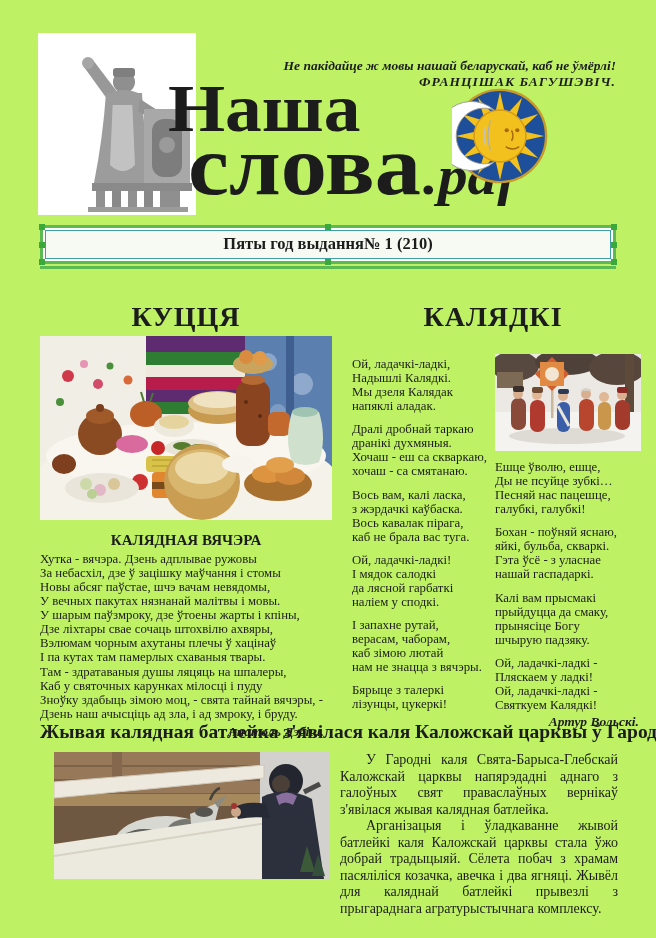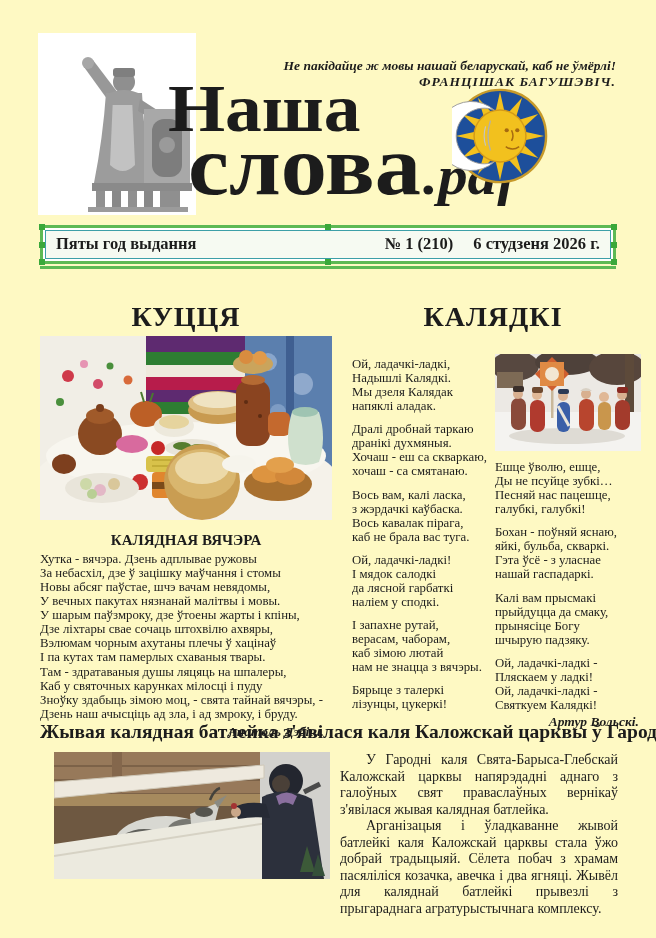--- a/index.html
+++ b/index.html
@@ -5,41 +5,41 @@
   :root{
     --accent-red:#ec1c24;
     --rule-green:#5db954;
     --frame-teal:#3d9fa8;
     --handle-green:#3aa83a;
     --ink:#1c1c1c;
   }
   *{box-sizing:border-box;}
   html,body{margin:0;padding:0;background:#fff;}
   .page{
-    position:relative;width:656px;height:938px;background:#fef9c3;
+    position:relative;width:656px;height:938px;background:#bef264;
     font-family:"Liberation Serif","DejaVu Serif",serif;color:var(--ink);
     overflow:hidden;
   }
   
   .statue{position:absolute;left:38px;top:33px;width:158px;height:182px;}
   .epigraph{position:absolute;left:250px;top:58px;width:366px;text-align:right;
     font-weight:bold;font-style:italic;font-size:13.5px;line-height:1.2;}
   .epigraph .author{letter-spacing:1px;}
   .title1{position:absolute;left:168px;top:74px;font-size:68px;font-weight:bold;
     line-height:1;transform:scaleX(1.08);transform-origin:left top;white-space:nowrap;}
   .title2{position:absolute;left:188px;top:124px;font-size:84px;font-weight:bold;
     line-height:1;transform:scaleX(1.1);transform-origin:left top;white-space:nowrap;
     display:flex;align-items:baseline;}
   .title2 .ext{font-size:54px;font-style:italic;letter-spacing:0;margin-left:2px;}
   .logo{position:absolute;left:452px;top:88px;width:96px;height:96px;}
   
   .band{position:absolute;left:40px;top:225px;width:576px;}
   .issue-frame{position:relative;border:3px solid var(--rule-green);padding:2px;background:#fff;}
   .issue-bar{border:1px solid var(--frame-teal);background:#f6faf2;display:flex;
-    justify-content:space-between;align-items:center;padding:3px 10px 4px 10px;
+    justify-content:center;align-items:center;padding:3px 10px 4px 10px;
     font-weight:bold;font-size:16.5px;}
   .issue-right{display:flex;gap:20px;}
   .handle{position:absolute;width:6px;height:6px;background:var(--handle-green);z-index:3;}
   .h-tl{left:-4px;top:-4px;} .h-tm{left:50%;top:-4px;margin-left:-3px;} .h-tr{right:-4px;top:-4px;}
   .h-ml{left:-4px;top:50%;margin-top:-3px;} .h-mr{right:-4px;top:50%;margin-top:-3px;}
   .h-bl{left:-4px;bottom:-4px;} .h-bm{left:50%;bottom:-4px;margin-left:-3px;} .h-br{right:-4px;bottom:-4px;}
   .sub-rule{height:3px;background:var(--rule-green);margin-top:2px;}
   
   .headline{position:absolute;left:20px;top:263px;width:616px;text-align:center;
     color:var(--accent-red);font-weight:bold;font-size:33px;letter-spacing:0.5px;white-space:nowrap;}
@@ -150,21 +150,20 @@
       <span class="handle h-tr"></span>
       <span class="handle h-ml"></span>
       <span class="handle h-mr"></span>
       <span class="handle h-bl"></span>
       <span class="handle h-bm"></span>
       <span class="handle h-br"></span>
       <div class="issue-bar">
         <span>Пяты год выдання</span>
         <span class="issue-right">
           <span>№ 1 (210)</span>
-          <span>6 студзеня 2026 г.</span>
         </span>
       </div>
     </div>
     <div class="sub-rule"></div>
   </div>
 
 
   <div class="col-kutsia">
     <h2 class="sec-title">КУЦЦЯ</h2>
     <div>

